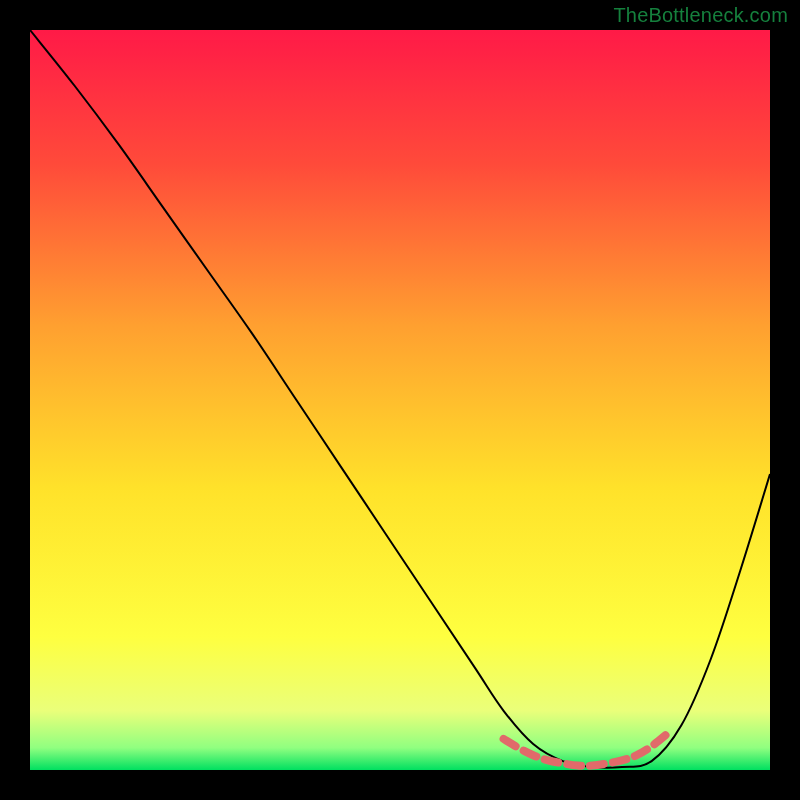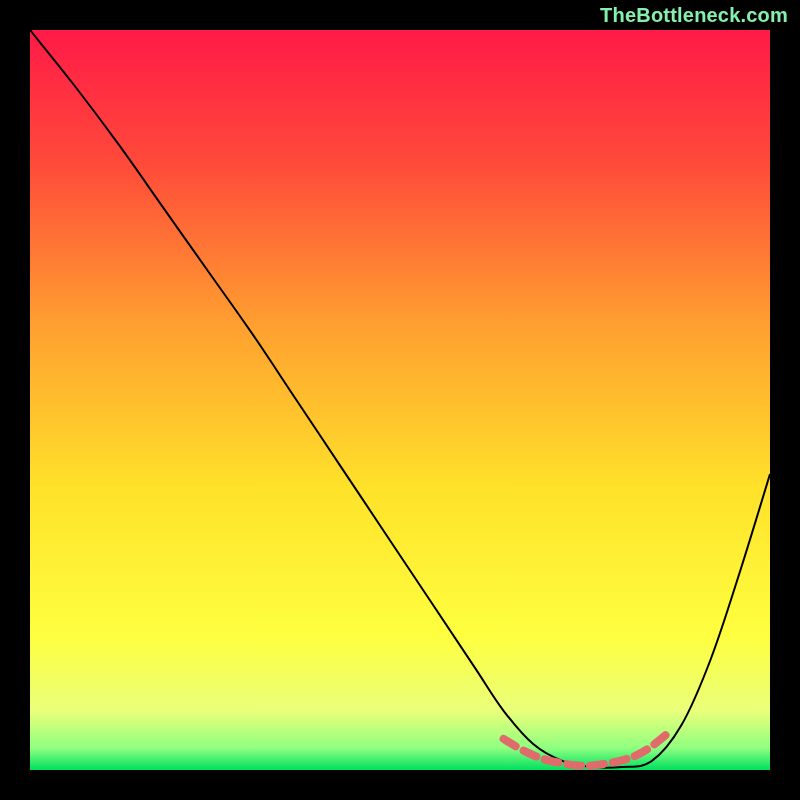--- a/index.html
+++ b/index.html
@@ -9,22 +9,22 @@
     width: 800px;
     height: 800px;
     background: #000;
   }
   .attribution {
     position: absolute;
     top: 4px;
     right: 12px;
     font-family: Arial, Helvetica, sans-serif;
     font-size: 20px;
-    font-weight: bold;
-    color: #86efac;
+    font-weight: normal;
+    color: #15803d;
     letter-spacing: 0.2px;
     z-index: 10;
   }
   .plot-area {
     position: absolute;
     left: 30px;
     top: 30px;
     width: 740px;
     height: 740px;
   }

